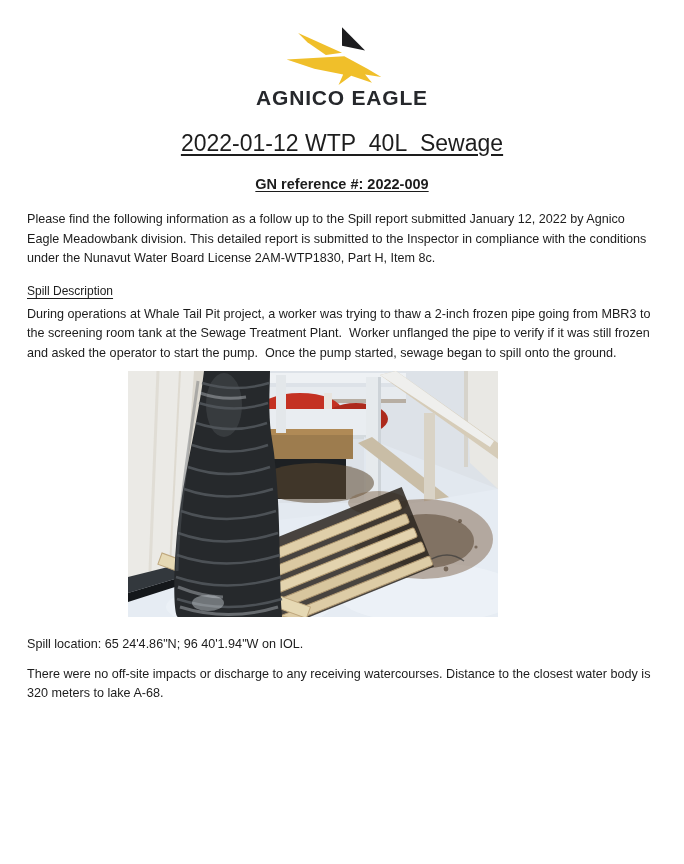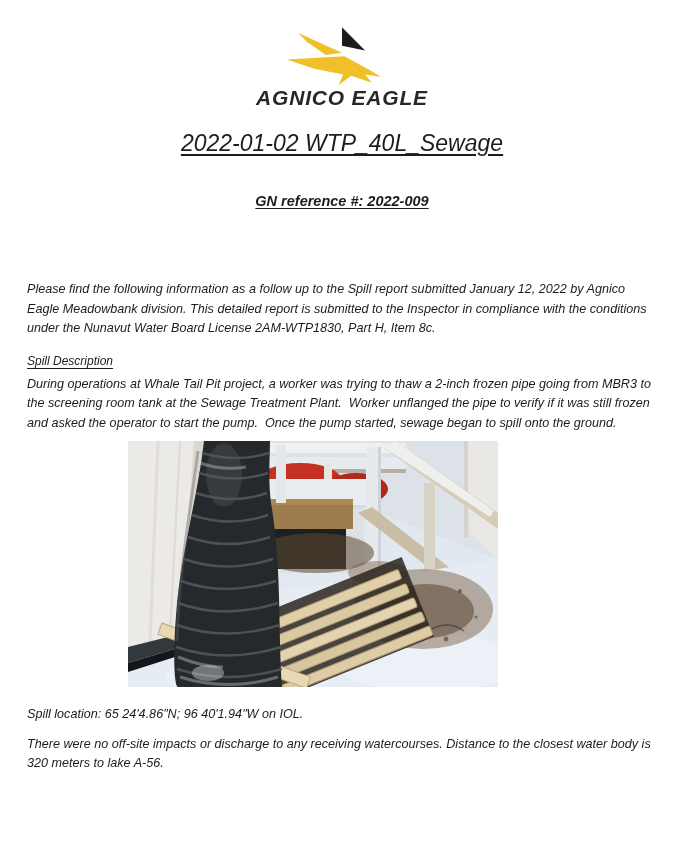--- a/index.html
+++ b/index.html
@@ -2,44 +2,44 @@
 <html><head>
 <meta charset="utf-8">
 <style>
   html, body { margin: 0; padding: 0; background: #ffffff; }
   body {
     width: 684px; height: 864px;
     font-family: "Liberation Sans", sans-serif;
     color: #1c1c1c;
     overflow: hidden;
   }
-  .page { position: relative; width: 684px; height: 864px; background: #fff; font-style: italic; }
+  .page { position: relative; width: 684px; height: 864px; background: #fff; }
 
   .header { text-align: center; padding-top: 25px; }
   .logo-icon { display: block; margin: 0 auto; width: 118px; height: 60px; }
   .brand-name {
     font-size: 21px; font-weight: bold; letter-spacing: 0.8px;
     color: #26282c; margin-top: 1px;
   }
   .doc-title {
     margin-top: 20px; font-size: 23px; font-weight: 400;
     color: #1d1d1d; text-decoration: underline;
     text-underline-offset: 3px;
   }
   .gn-ref {
-    margin-top: 36px; font-size: 14.5px; font-weight: bold;
+    margin-top: 19px; font-size: 14.5px; font-weight: bold;
     text-decoration: underline; text-underline-offset: 2px;
   }
 
   .body-text {
     margin: 0 25px 0 27px; width: 632px;
     font-size: 12.6px; line-height: 19.5px;
     white-space: pre-wrap;
   }
-  .intro { margin-top: 71px; }
+  .intro { margin-top: 18px; }
   .section-heading {
     margin: 12px 0 0 27px; font-size: 12px; font-weight: 400;
     text-decoration: underline; text-underline-offset: 3px;
     line-height: 21px;
   }
   .desc { margin-top: 3px; }
 
   .photo-figure {
     margin: 8px 0 0 128px; width: 370px; height: 246px;
     overflow: hidden; position: relative;
@@ -56,21 +56,21 @@
 
   <div class="header">
     <span class="logo-icon">
       <svg viewBox="0 0 100 52" width="118" height="60" aria-hidden="true">
         <polygon points="50,2 70,22 50,18" fill="#1c1c1e"></polygon>
         <polygon points="12,7 50,24 36,26 20,15" fill="#F0BF2A"></polygon>
         <polygon points="2,30 52,27 72,38 84,45 70,43 76,50 58,44 47,52 51,43 26,38" fill="#F0BF2A"></polygon>
       </svg>
     </span>
     <div class="brand-name">AGNICO EAGLE</div>
-    <div class="doc-title">2022-01-02 WTP_40L_Sewage</div>
+    <div class="doc-title">2022-01-12 WTP_40L_Sewage</div>
     <div class="gn-ref">GN reference #: 2022-009</div>
   </div>
 
   <p class="body-text intro">Please find the following information as a follow up to the Spill report submitted January 12, 2022 by Agnico Eagle Meadowbank division. This detailed report is submitted to the Inspector in compliance with the conditions under the Nunavut Water Board License 2AM-WTP1830, Part H, Item 8c.</p>
 
   <div class="section-heading">Spill Description</div>
 
   <p class="body-text desc">During operations at Whale Tail Pit project, a worker was trying to thaw a 2-inch frozen pipe going from MBR3 to the screening room tank at the Sewage Treatment Plant.  Worker unflanged the pipe to verify if it was still frozen and asked the operator to start the pump.  Once the pump started, sewage began to spill onto the ground.</p>
 
   <figure class="photo-figure" style="margin-top:8px">
@@ -166,15 +166,15 @@
         <path d="M52,236 Q100,251 150,236"></path>
         <path d="M50,216 Q75,226 95,226"></path>
         <path d="M72,22 Q95,30 118,26"></path>
       </g>
       <ellipse cx="80" cy="232" rx="16" ry="8" fill="#cdd3d8" opacity="0.45"></ellipse>
     </svg>
   </figure>
 
   <p class="body-text location-line">Spill location: 65 24'4.86"N; 96 40'1.94"W on IOL.</p>
 
-  <p class="body-text impacts-line">There were no off-site impacts or discharge to any receiving watercourses. Distance to the closest water body is 320 meters to lake A-56.</p>
+  <p class="body-text impacts-line">There were no off-site impacts or discharge to any receiving watercourses. Distance to the closest water body is 320 meters to lake A-68.</p>
 
 </div>
 
 </body></html>

